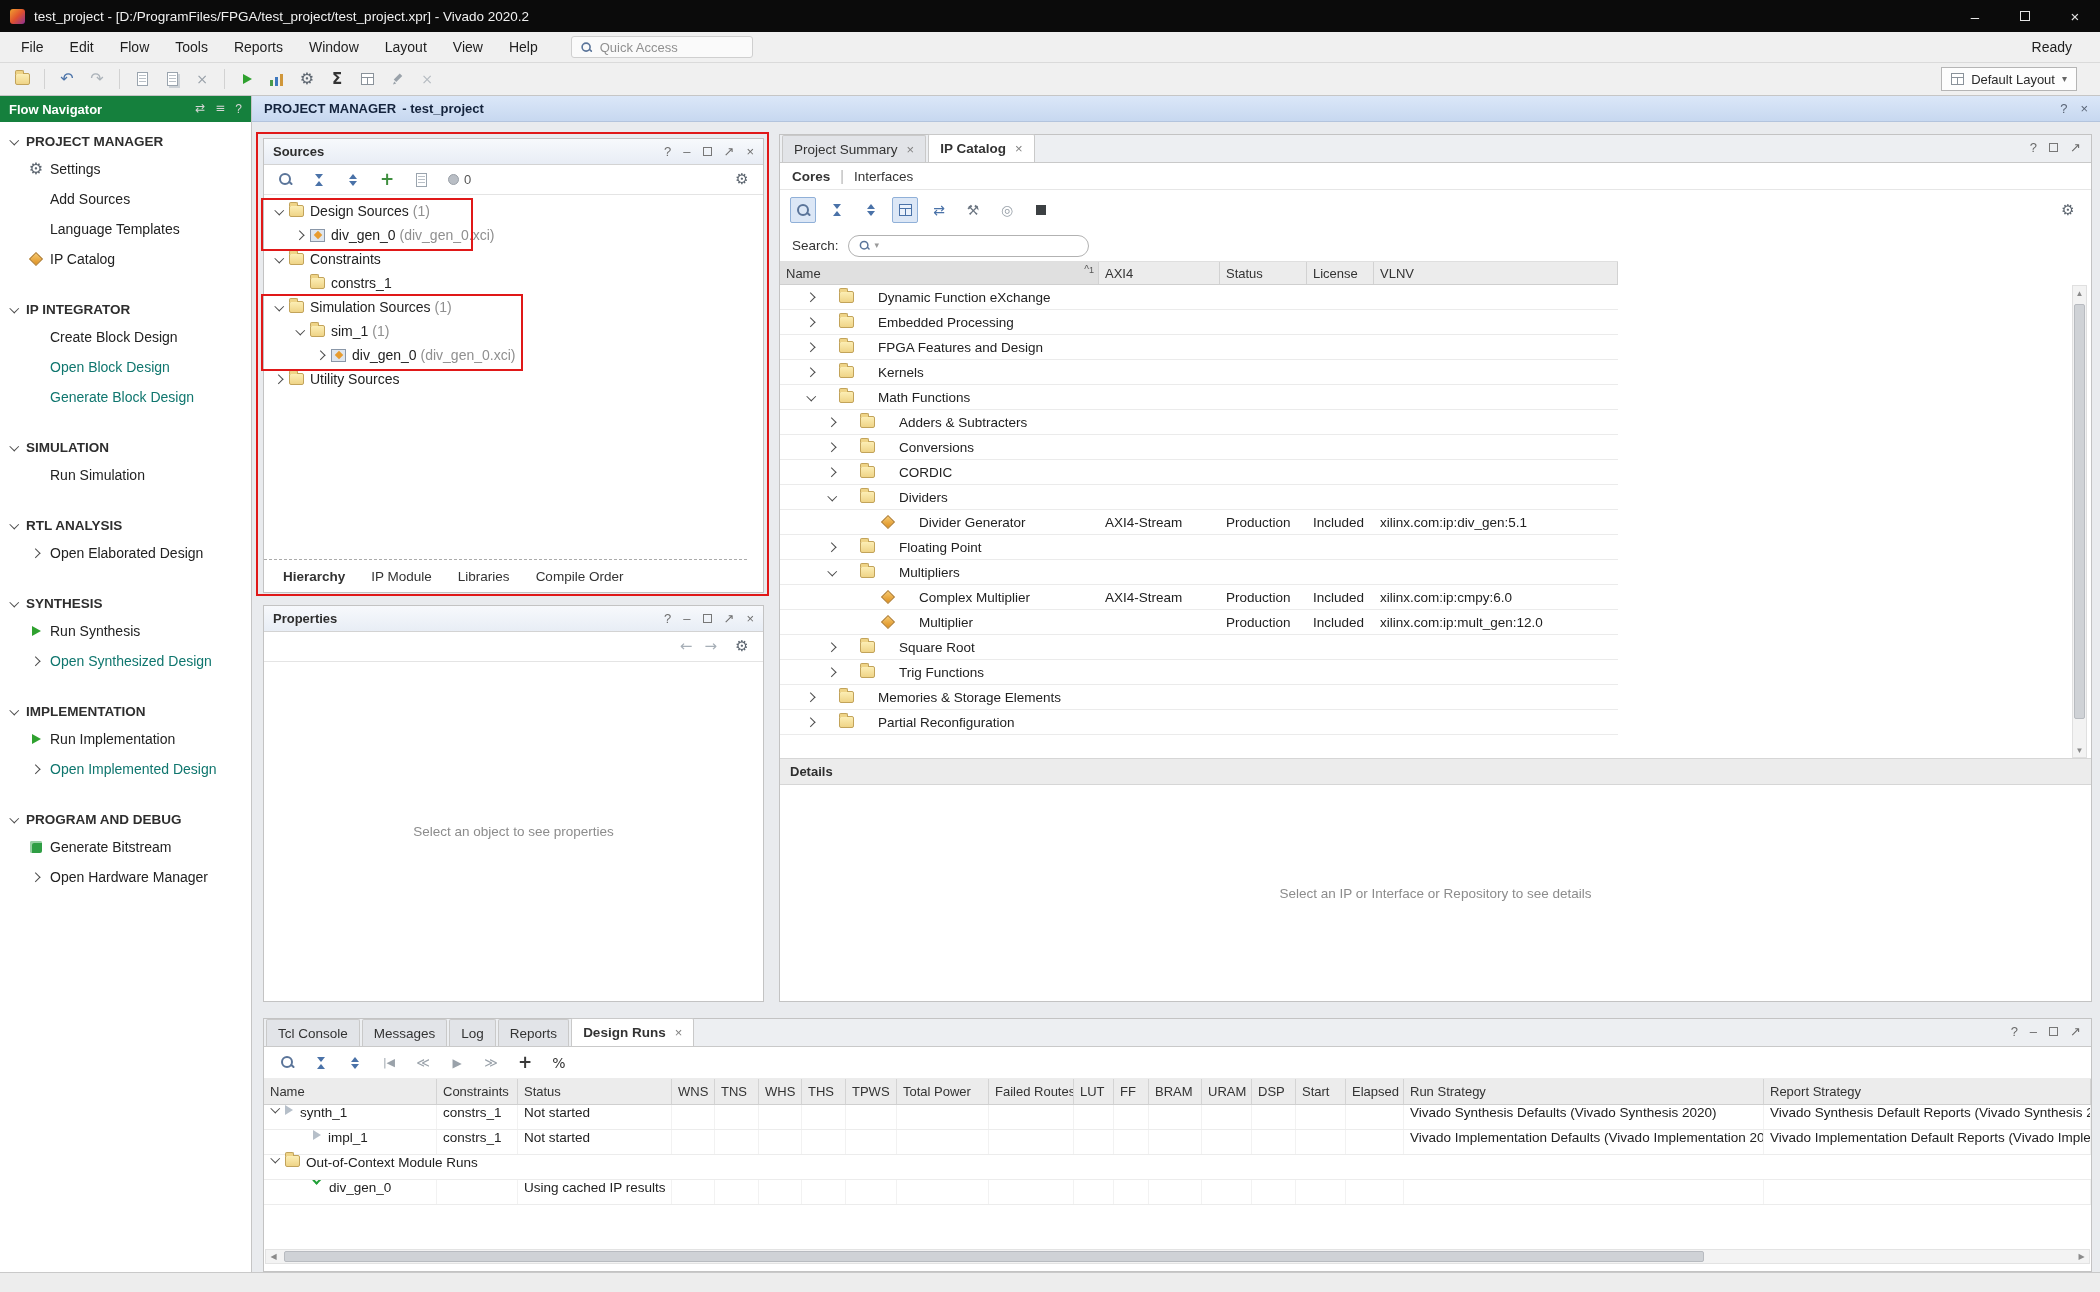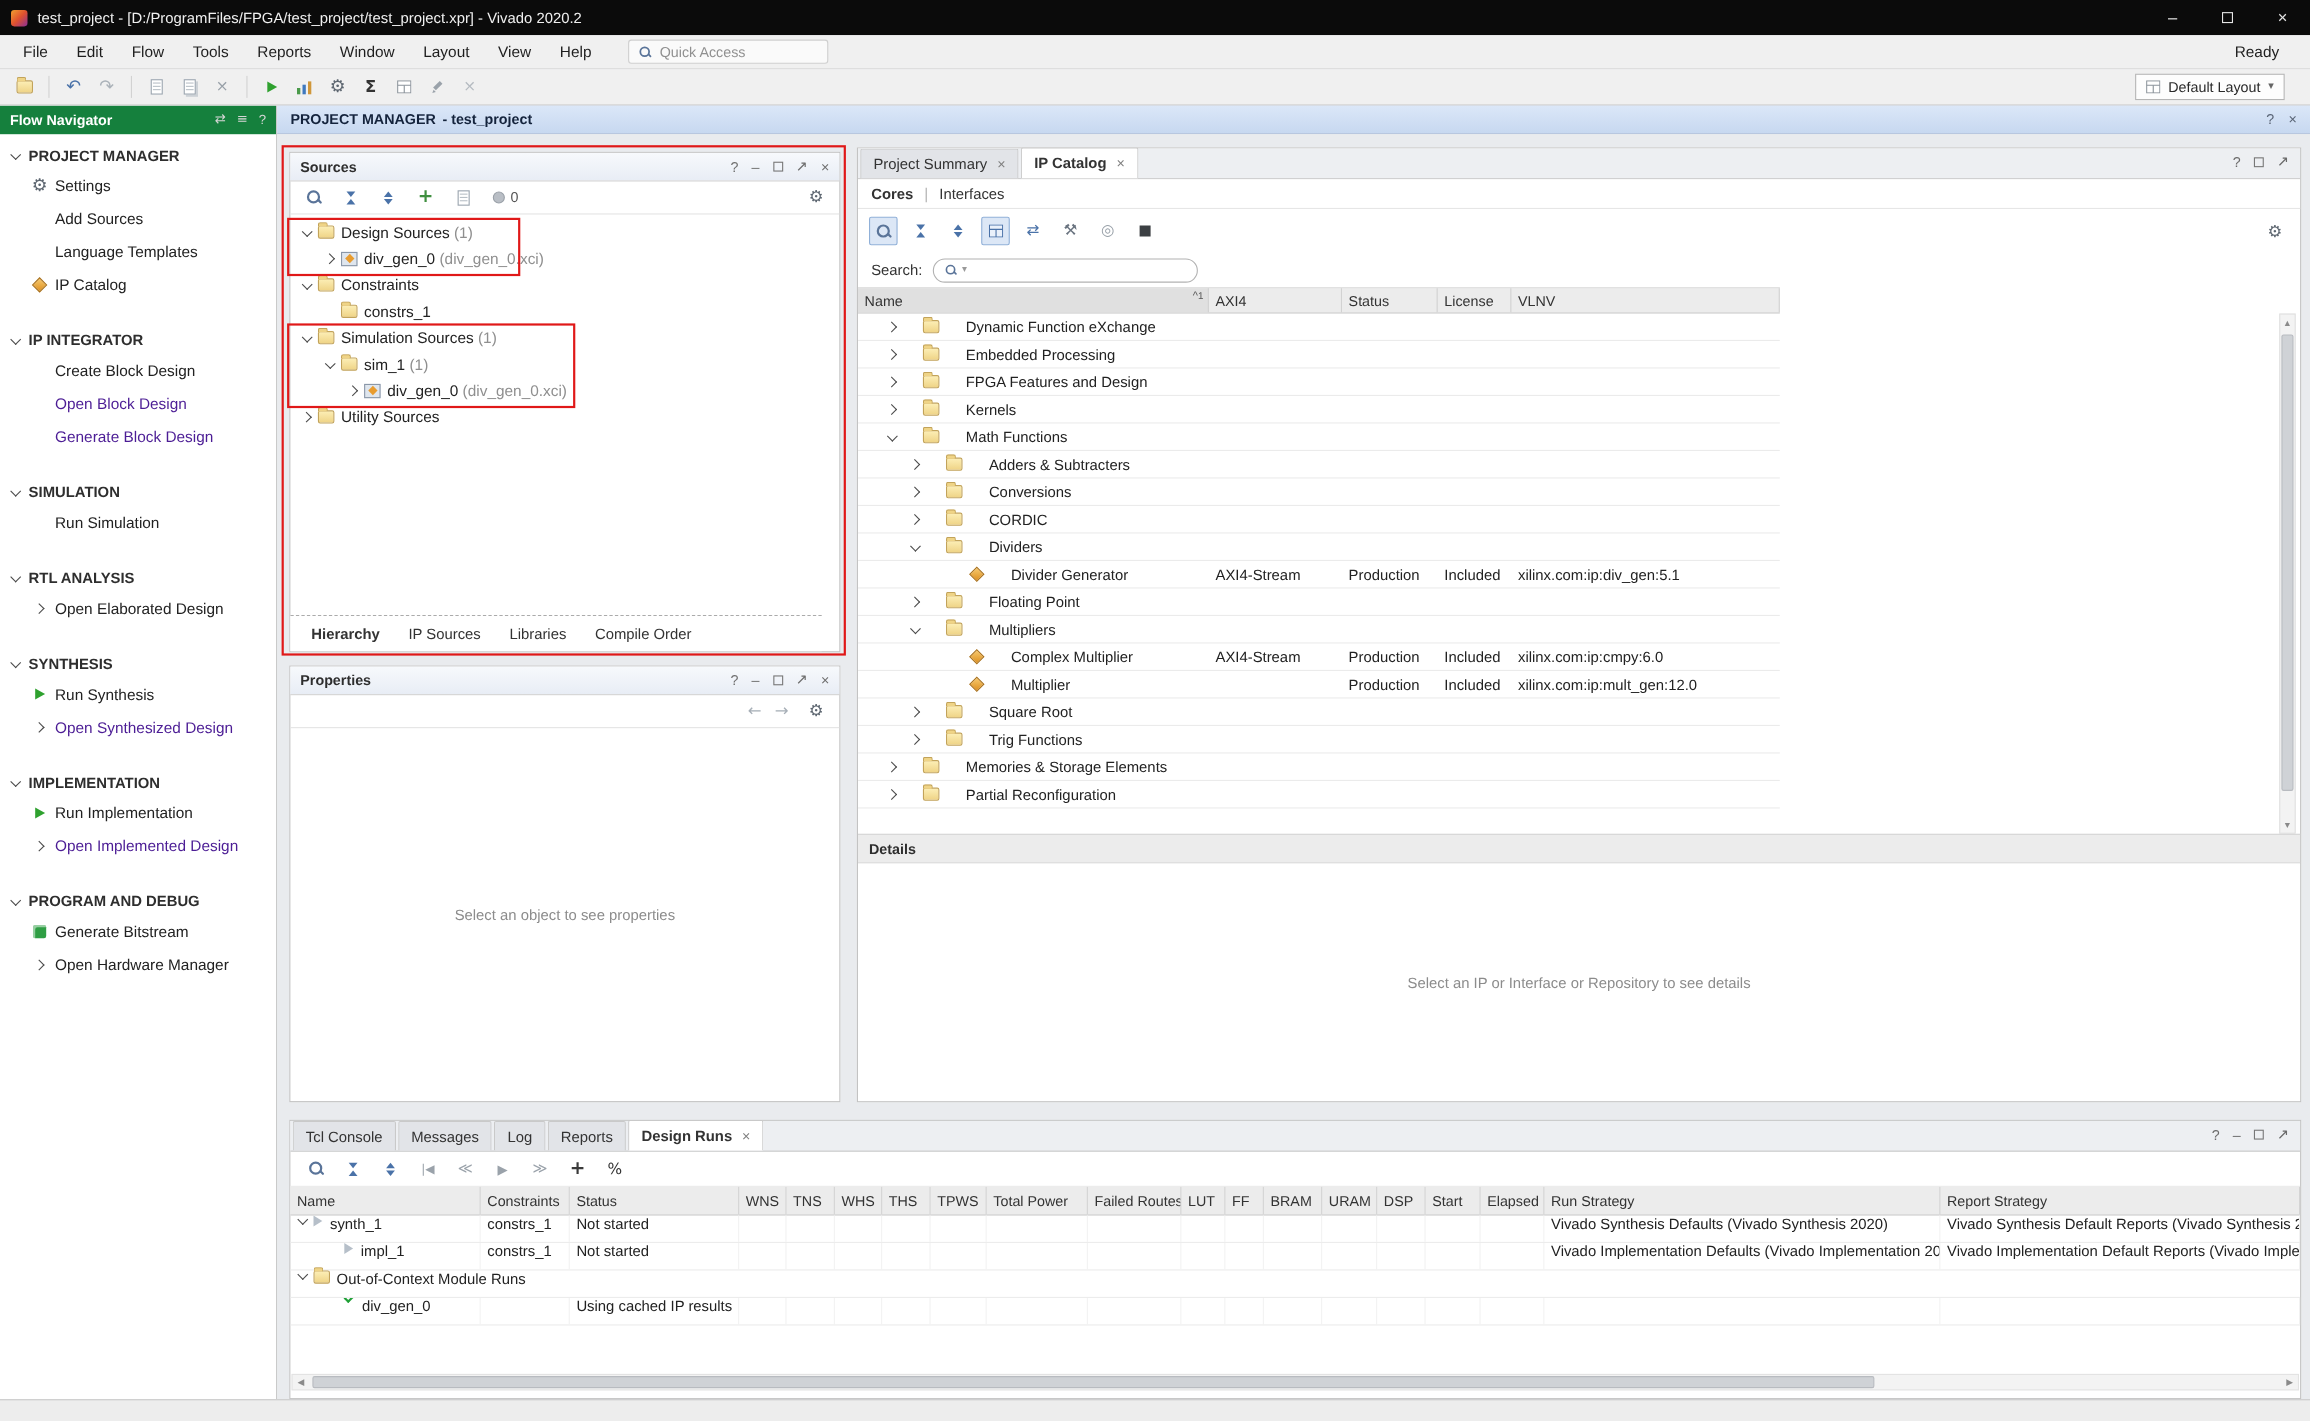--- a/index.html
+++ b/index.html
@@ -35,21 +35,21 @@
 
   
   #flownav{position:absolute;left:0;top:96px;width:252px;height:1176px;background:#fff;border-right:1px solid #c5c5c5;overflow:hidden}
   #flownav-header{height:26px;background:#15803d;color:#fff;display:flex;align-items:center;padding:0 9px;
     font-size:13px;font-weight:bold}
   #flownav-header .hdr-icons{margin-left:auto;display:flex;gap:10px;color:#d6d6d6;font-weight:normal;font-size:12px}
   .fn-section{margin-top:22px}
   .fn-section:first-child{margin-top:6px}
   .fn-title{height:26px;display:flex;align-items:center;gap:8px;padding-left:9px;font-weight:bold;font-size:13.5px;color:#2e2e2e}
   .fn-item{height:30px;display:flex;align-items:center;padding-left:50px;position:relative;font-size:14px;color:#222}
-  .fn-item.disabled{color:#4c1d95}
+  .fn-item.disabled{color:#0f766e}
   .fn-item .fni{position:absolute;left:27px;display:inline-flex;align-items:center;justify-content:center;width:18px}
   .fn-item .chev{position:absolute;left:31px}
 
   
   #banner{position:absolute;left:252px;top:96px;width:1848px;height:26px;
     background:linear-gradient(#dbe7f8,#c7d8f0);border-bottom:1px solid #b3c4dd;
     display:flex;align-items:center;padding:0 12px;font-size:13px;color:#14233c}
   #banner .b1{font-weight:bold}
   #banner .b2{font-weight:bold;margin-left:6px}
   #banner .icons{margin-left:auto;display:flex;gap:13px;color:#5a6576}
@@ -504,21 +504,21 @@
     <span>div_gen_0<span class="sfx"> (div_gen_0.xci)</span></span>
   </div>
   <div class="trow" style="padding-left:10px">
     <span class="chev right"></span>
     <span class="i-folder"></span>
     <span>Utility Sources<span class="sfx"></span></span>
   </div>
     </div>
   <div id="src-tabs">
       <span class="src-tab active">Hierarchy</span>
-      <span class="src-tab">IP Sources</span>
+      <span class="src-tab">IP Module</span>
       <span class="src-tab">Libraries</span>
       <span class="src-tab">Compile Order</span>
     </div>
 </div>
 
 <div class="panel" id="properties-panel">
   <div class="panel-header">
     <span>Properties</span>
     <span class="hicons">
       <span>?</span>

